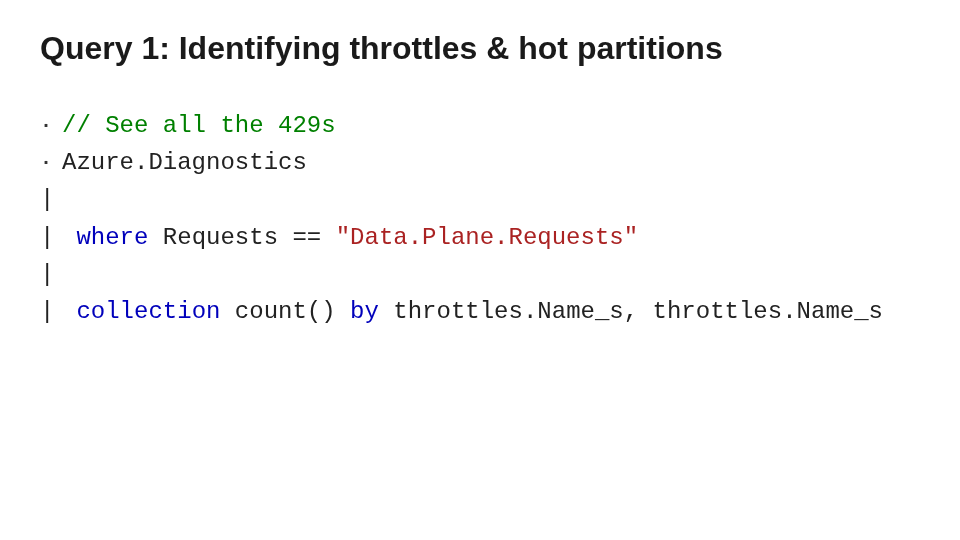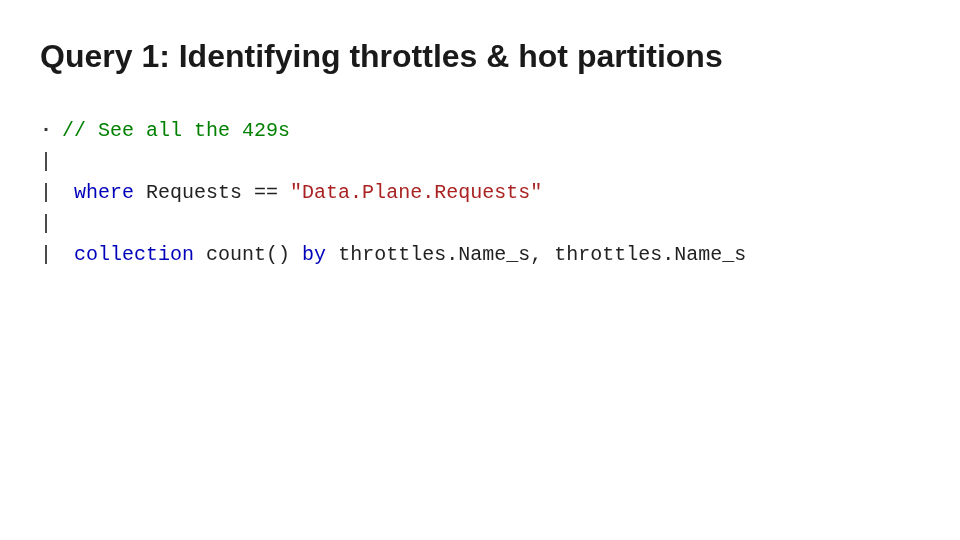--- a/index.html
+++ b/index.html
@@ -5,31 +5,31 @@
   body {
     margin: 0;
     padding: 0;
     width: 960px;
     height: 540px;
     background: #ffffff;
     font-family: "Segoe UI", Arial, sans-serif;
     overflow: hidden;
   }
   .slide {
-    padding: 38px 40px;
+    padding: 30px 40px;
   }
   .title {
     font-size: 32px;
     font-weight: 600;
     color: #1a1a1a;
     margin-bottom: 40px;
   }
   .code-block {
     font-family: Consolas, "Courier New", monospace;
-    font-size: 20px;
+    font-size: 24px;
     line-height: 1.55;
     color: #222;
   }
   .code-line {
     display: flex;
     align-items: baseline;
   }
   .bullet {
     width: 22px;
     flex: 0 0 22px;
@@ -63,20 +63,24 @@
 <div class="slide">
   <div class="title">Query 1: Identifying throttles &amp; hot partitions</div>
 
   <div class="code-block">
 
     <div class="code-line">
       <span class="bullet dot"></span>
       <span class="code-text c-comment">// See all the 429s</span>
     </div>
 
+    <div class="code-line">
+      <span class="bullet dot"></span>
+      <span class="code-text c-ident">Azure.Diagnostics</span>
+    </div>
 
     <div class="code-line">
       <span class="pipe code-text">|</span>
     </div>
 
     <div class="code-line">
       <span class="pipe code-text">|</span>
       <span class="code-text"> <span class="c-keyword">where</span> <span class="c-ident">Requests</span> <span class="c-ident">==</span> <span class="c-string">"Data.Plane.Requests"</span></span>
     </div>
 

